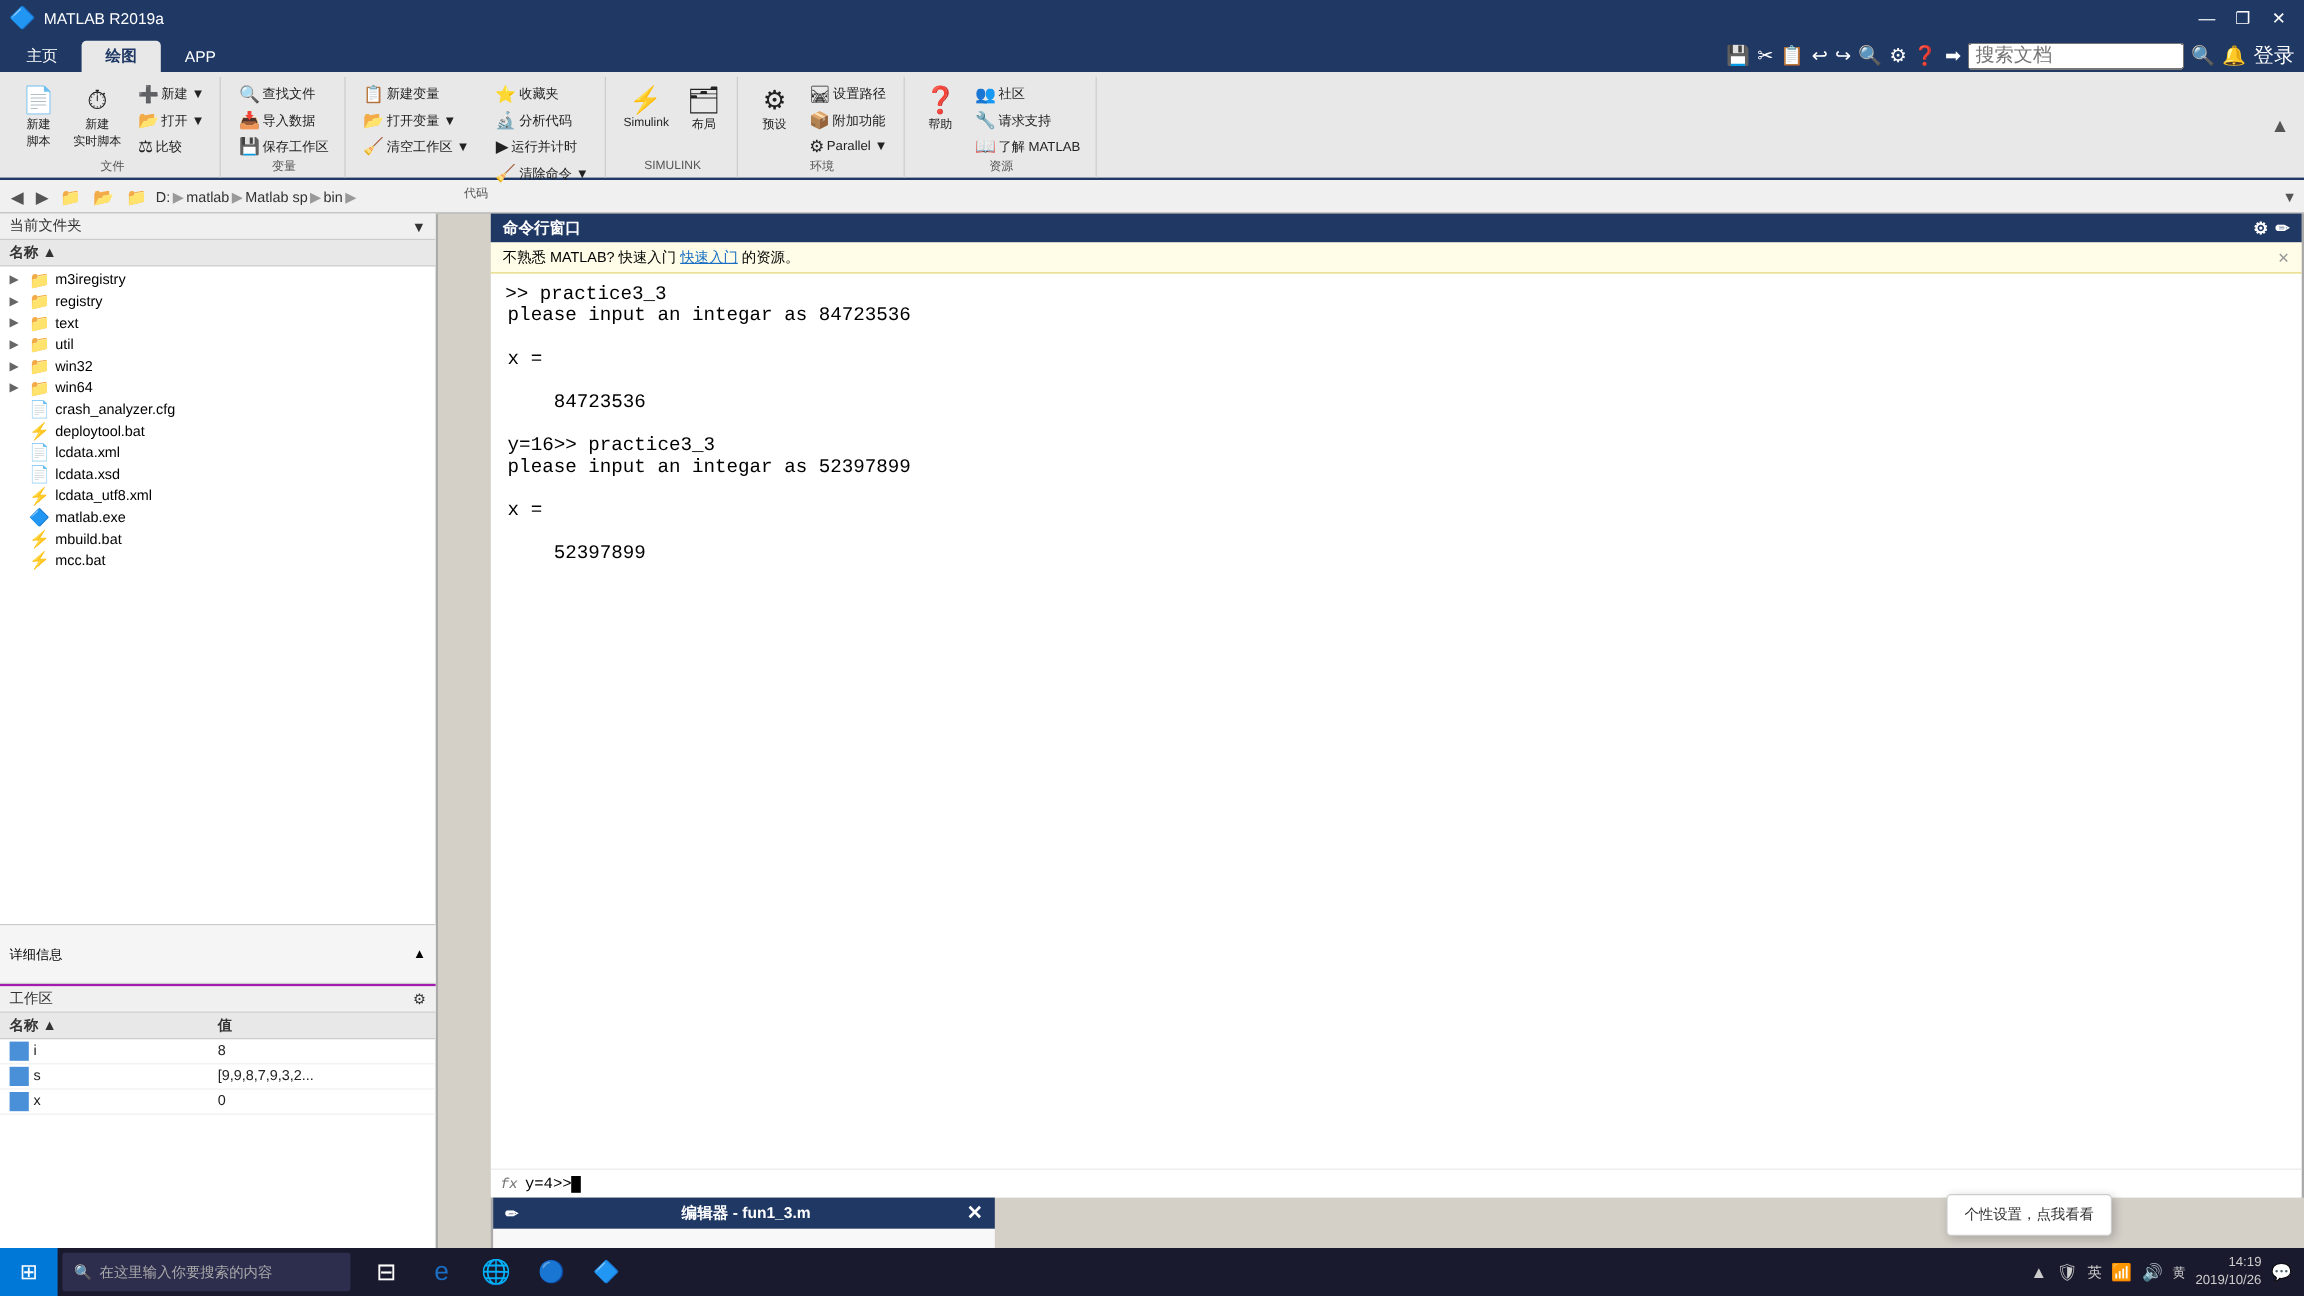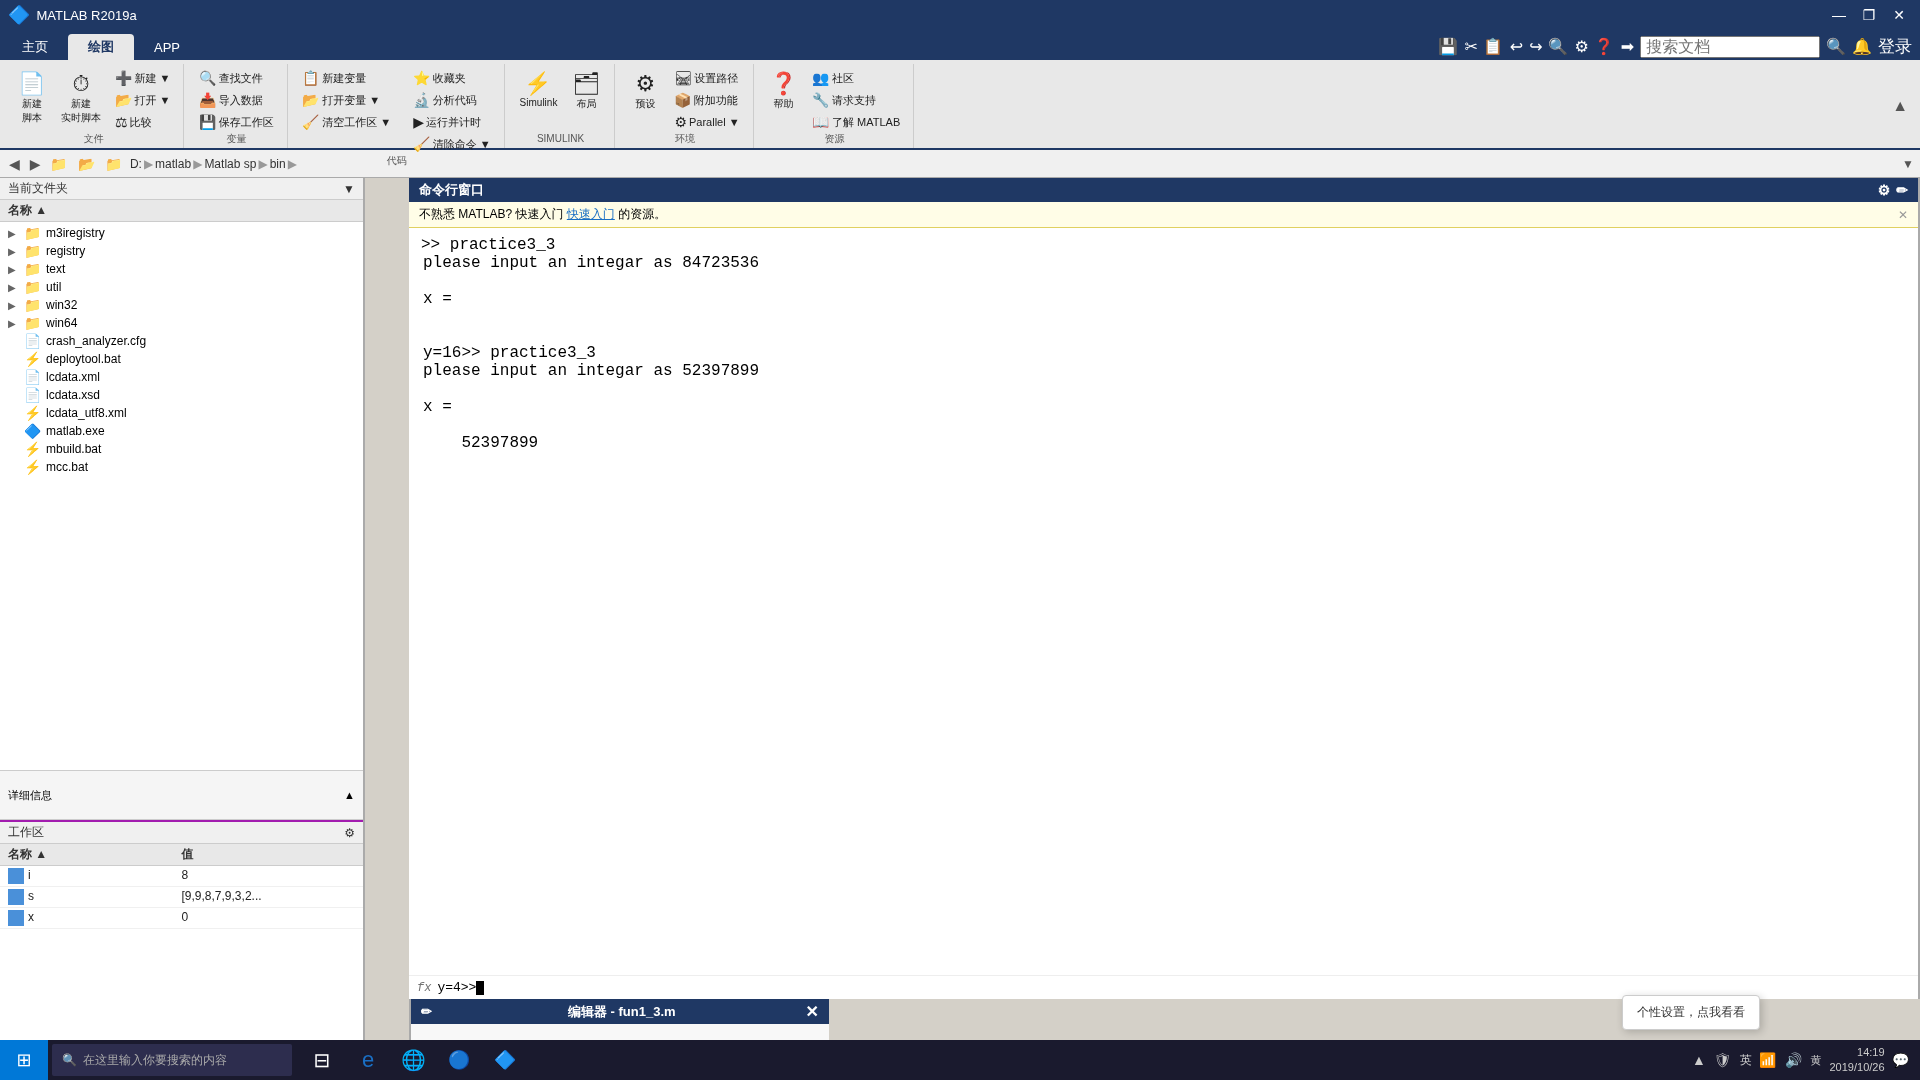--- a/index.html
+++ b/index.html
@@ -733,20 +733,21 @@
           <span>的资源。</span>
         </span>
         <span style="cursor:pointer;color:#999;">✕</span>
       </div>
       <div id="cmd-body">
         <div><span class="cmd-prompt">&gt;&gt; practice3_3</span></div>
         <div><span class="cmd-output">please input an integar as 84723536</span></div>
         <div>&nbsp;</div>
         <div><span class="cmd-output">x =</span></div>
         <div>&nbsp;</div>
+        <div><span class="cmd-output">&nbsp;&nbsp;&nbsp;&nbsp;84723536</span></div>
         <div>&nbsp;</div>
         <div><span class="cmd-output">y=16&gt;&gt; practice3_3</span></div>
         <div><span class="cmd-output">please input an integar as 52397899</span></div>
         <div>&nbsp;</div>
         <div><span class="cmd-output">x =</span></div>
         <div>&nbsp;</div>
         <div><span class="cmd-output">&nbsp;&nbsp;&nbsp;&nbsp;52397899</span></div>
       </div>
       <div id="cmd-input-row">
         <span id="cmd-fx"><i>f</i>x</span>

